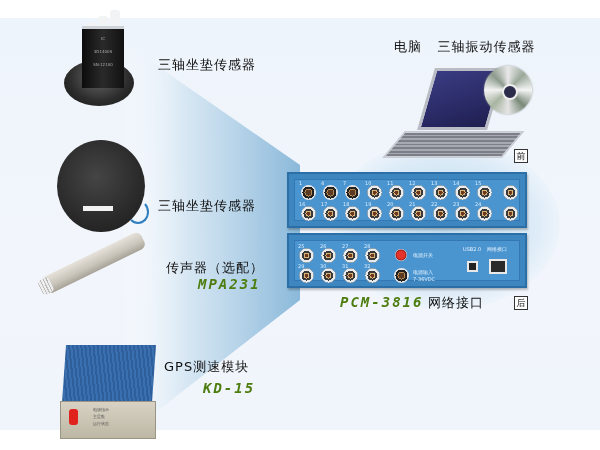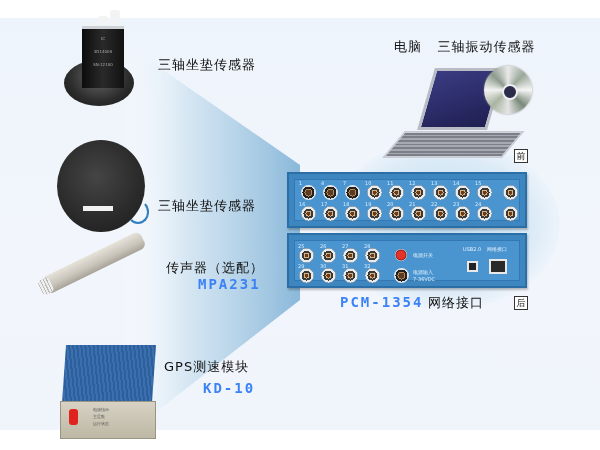--- a/index.html
+++ b/index.html
@@ -17,22 +17,23 @@
     .glow {
       position: absolute; left: 330px; top: 140px; width: 230px; height: 170px;
       border-radius: 50%;
       background: radial-gradient(ellipse at center, rgba(150,200,230,0.55) 0%, rgba(180,215,238,0.35) 55%, rgba(240,245,251,0) 75%);
     }
 
     .label {
       position: absolute; color: #111; font-size: 13px; letter-spacing: 1px; white-space: nowrap;
     }
     .model {
-      position: absolute; color: #3b82f6; font-size: 14px; font-weight: bold; letter-spacing: 2px;
+      position: absolute; color: #4d7c0f; font-size: 14px; font-weight: bold; letter-spacing: 2px;
       font-family: "DejaVu Sans Mono", "Liberation Mono", monospace;
+      font-style: italic;
     }
 
     
     .accel { position: absolute; left: 62px; top: 8px; width: 80px; height: 100px; }
     .accel .base {
       position: absolute; left: 2px; top: 52px; width: 70px; height: 46px; border-radius: 50%;
       background: radial-gradient(ellipse at 50% 35%, #6a6a6a 0%, #2c2c2c 60%, #151515 100%);
     }
     .accel .cube {
       position: absolute; left: 20px; top: 18px; width: 42px; height: 62px;
@@ -162,21 +163,21 @@
   <div class="face">
     <div class="led"></div>
     <div class="lines">
       <div>电源指示</div>
       <div>主星数</div>
       <div>运行状态</div>
     </div>
   </div>
 </div>
 <div class="label" style="left:164px;top:358px;">GPS测速模块</div>
-<div class="model" style="left:203px;top:380px;">KD-10</div>
+<div class="model" style="left:203px;top:380px;">KD-15</div>
 
 <div class="label" style="left:394px;top:38px;white-space:pre;">电脑   三轴振动传感器</div>
 <div class="laptop">
   <div class="screen"></div>
   <div class="deck"></div>
 </div>
 <div class="cd"></div>
 <div class="tagbox" style="left:514px;top:149px;">前</div>
 
 <div class="panel" style="top:172px;height:56px;">
@@ -250,15 +251,15 @@
     <span class="tiny" style="left:118px;top:28px;">电源输入</span>
     <span class="tiny" style="left:118px;top:35px;">7-36VDC</span>
 
     <span class="tiny" style="left:168px;top:5px;">USB2.0</span>
     <div class="usb" style="left:172px;top:20px;"></div>
     <span class="tiny" style="left:192px;top:5px;">网络接口</span>
     <div class="rj45" style="left:194px;top:18px;"></div>
   </div>
 </div>
 
-<div class="model" style="left:340px;top:294px;font-size:14px;">PCM-1354</div>
+<div class="model" style="left:340px;top:294px;font-size:14px;">PCM-3816</div>
 <div class="label" style="left:428px;top:294px;">网络接口</div>
 <div class="tagbox" style="left:514px;top:296px;">后</div>
 
 </body></html>

